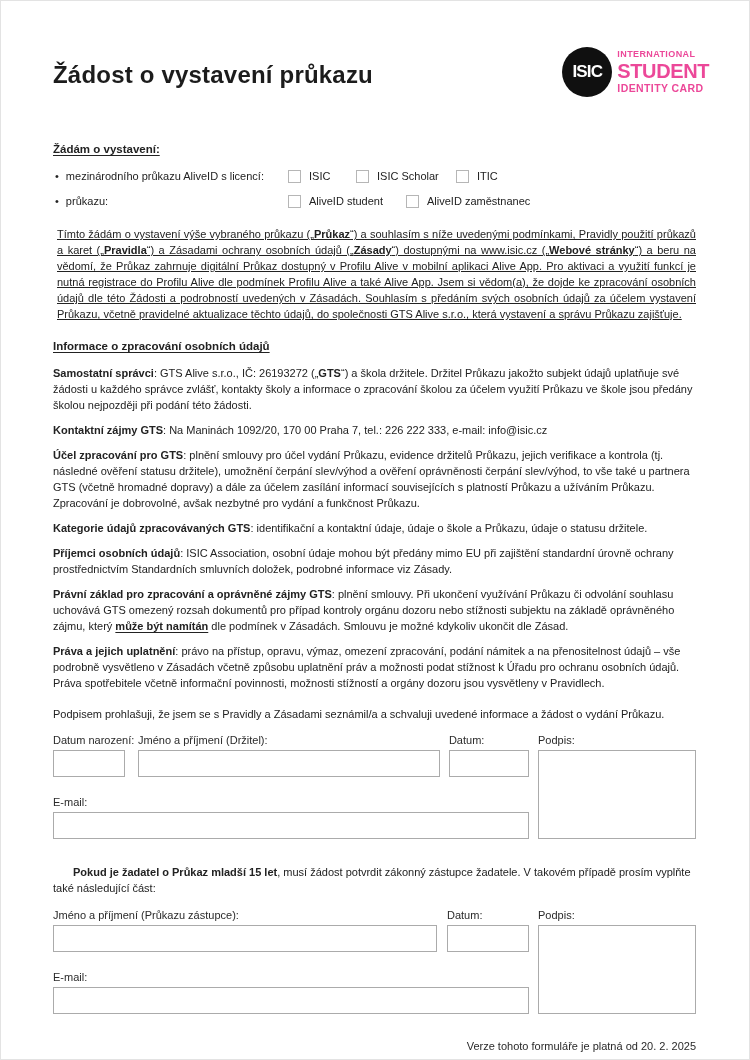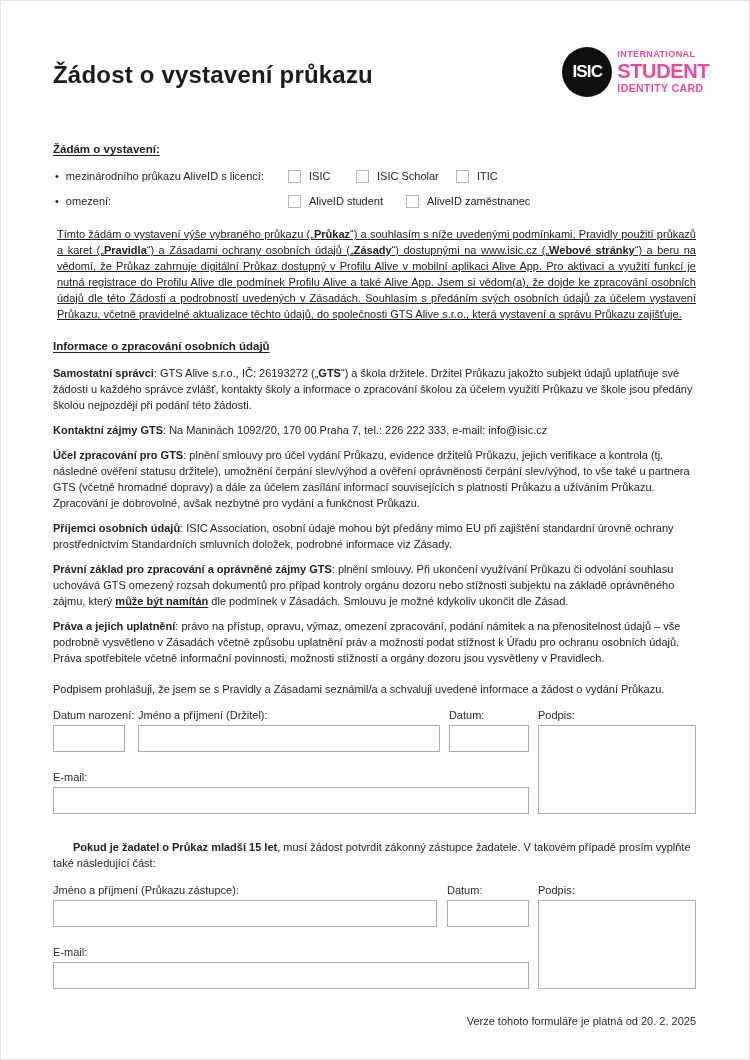--- a/index.html
+++ b/index.html
@@ -127,40 +127,41 @@
         </div>
         <div class="option">
           <div class="checkbox" role="checkbox" aria-checked="false"></div>
           <span>ITIC</span>
         </div>
       </div>
 
       <div class="req-row">
         <div class="req-label">
           <span class="bullet">•</span>
-          <span>omezení:</span>
+          <span>průkazu:</span>
         </div>
         <div class="option opt-w118">
           <div class="checkbox" role="checkbox" aria-checked="false"></div>
           <span>AliveID student</span>
         </div>
         <div class="option">
           <div class="checkbox" role="checkbox" aria-checked="false"></div>
           <span>AliveID zaměstnanec</span>
         </div>
       </div>
     </div>
 
     <p class="intro-para"><span>Tímto žádám o vystavení výše vybraného průkazu („</span><span style="font-weight: 700;">Průkaz</span><span>“) a souhlasím s níže uvedenými podmínkami, Pravidly použití průkazů a karet („</span><span style="font-weight: 700;">Pravidla</span><span>“) a Zásadami ochrany osobních údajů („</span><span style="font-weight: 700;">Zásady</span><span>“) dostupnými na www.isic.cz („</span><span style="font-weight: 700;">Webové stránky</span><span>“) a beru na vědomí, že Průkaz zahrnuje digitální Průkaz dostupný v Profilu Alive v mobilní aplikaci Alive App. Pro aktivaci a využití funkcí je nutná registrace do Profilu Alive dle podmínek Profilu Alive a také Alive App. Jsem si vědom(a), že dojde ke zpracování osobních údajů dle této Žádosti a podrobností uvedených v Zásadách. Souhlasím s předáním svých osobních údajů za účelem vystavení Průkazu, včetně pravidelné aktualizace těchto údajů, do společnosti GTS Alive s.r.o., která vystavení a správu Průkazu zajišťuje.</span></p>
 
     <div class="info-section">
       <div class="section-heading">Informace o zpracování osobních údajů</div>
       <p><span style="font-weight: 700;">Samostatní správci</span><span>: GTS Alive s.r.o., IČ: 26193272 („</span><span style="font-weight: 700;">GTS</span><span>“) a škola držitele. Držitel Průkazu jakožto subjekt údajů uplatňuje své žádosti u každého správce zvlášť, kontakty školy a informace o zpracování školou za účelem využití Průkazu ve škole jsou předány školou nejpozději při podání této žádosti.</span></p>
       <p><span style="font-weight: 700;">Kontaktní zájmy GTS</span><span>: Na Maninách 1092/20, 170 00 Praha 7, tel.: 226 222 333, e-mail: info@isic.cz</span></p>
       <p><span style="font-weight: 700;">Účel zpracování pro GTS</span><span>: plnění smlouvy pro účel vydání Průkazu, evidence držitelů Průkazu, jejich verifikace a kontrola (tj. následné ověření statusu držitele), umožnění čerpání slev/výhod a ověření oprávněnosti čerpání slev/výhod, to vše také u partnera GTS (včetně hromadné dopravy) a dále za účelem zasílání informací souvisejících s platností Průkazu a užíváním Průkazu. Zpracování je dobrovolné, avšak nezbytné pro vydání a funkčnost Průkazu.</span></p>
+      <p><span style="font-weight: 700;">Kategorie údajů zpracovávaných GTS</span><span>: identifikační a kontaktní údaje, údaje o škole a Průkazu, údaje o statusu držitele.</span></p>
       <p><span style="font-weight: 700;">Příjemci osobních údajů</span><span>: ISIC Association, osobní údaje mohou být předány mimo EU při zajištění standardní úrovně ochrany prostřednictvím Standardních smluvních doložek, podrobné informace viz Zásady.</span></p>
       <p><span style="font-weight: 700;">Právní základ pro zpracování a oprávněné zájmy GTS</span><span>: plnění smlouvy. Při ukončení využívání Průkazu či odvolání souhlasu uchovává GTS omezený rozsah dokumentů pro případ kontroly orgánu dozoru nebo stížnosti subjektu na základě oprávněného zájmu, který </span><span style="font-weight: 700; text-decoration: underline; text-underline-offset: 2px;">může být namítán</span><span> dle podmínek v Zásadách. Smlouvu je možné kdykoliv ukončit dle Zásad.</span></p>
       <p><span style="font-weight: 700;">Práva a jejich uplatnění</span><span>: právo na přístup, opravu, výmaz, omezení zpracování, podání námitek a na přenositelnost údajů – vše podrobně vysvětleno v Zásadách včetně způsobu uplatnění práv a možnosti podat stížnost k Úřadu pro ochranu osobních údajů. Práva spotřebitele včetně informační povinnosti, možnosti stížností a orgány dozoru jsou vysvětleny v Pravidlech.</span></p>
     </div>
 
     <p class="decl-para">Podpisem prohlašuji, že jsem se s Pravidly a Zásadami seznámil/a a schvaluji uvedené informace a žádost o vydání Průkazu.</p>
 
     <div class="form-section">
       <div class="form-left">
         <div class="frow">

